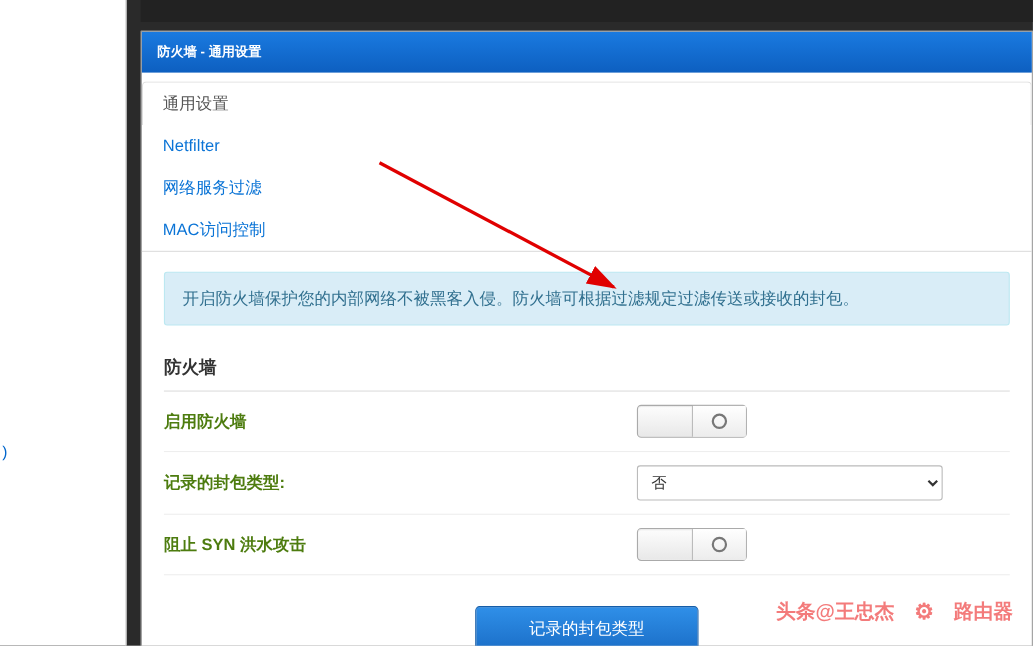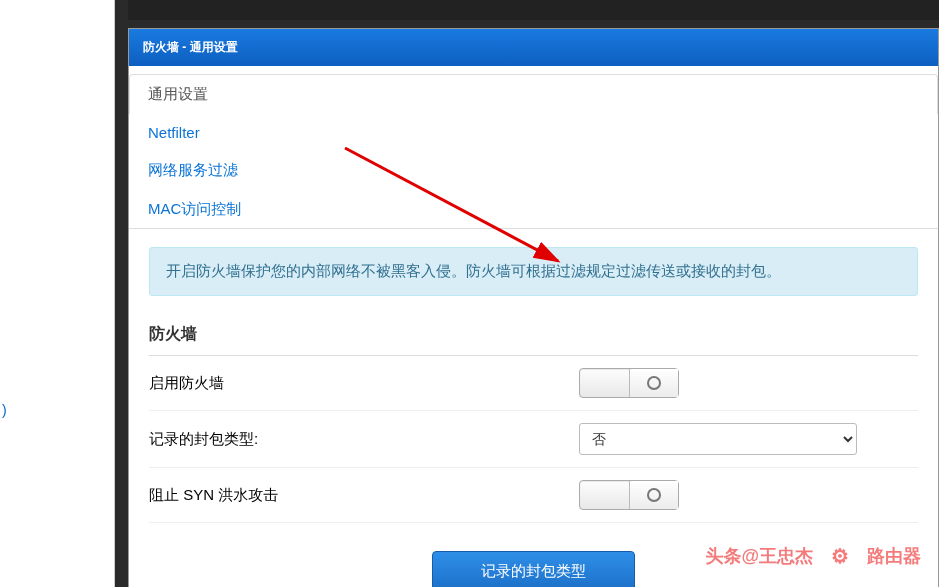--- a/index.html
+++ b/index.html
@@ -86,22 +86,22 @@
     .form-row {
       display: flex;
       align-items: center;
       padding: 12px 0;
       border-bottom: 1px solid #eee;
     }
     .form-row:last-of-type { border-bottom: none; }
     .form-label {
       flex: 0 0 430px;
       font-size: 15px;
-      font-weight: normal;
-      color: #000000;
+      font-weight: bold;
+      color: #4d7c0f;
     }
     .toggle {
       width: 100px;
       height: 30px;
       border: 1px solid #aaa;
       border-radius: 4px;
       display: flex;
       cursor: pointer;
       background: linear-gradient(#fdfdfd,#e8e8e8);
       box-shadow: inset 0 1px 1px rgba(0,0,0,0.08);

